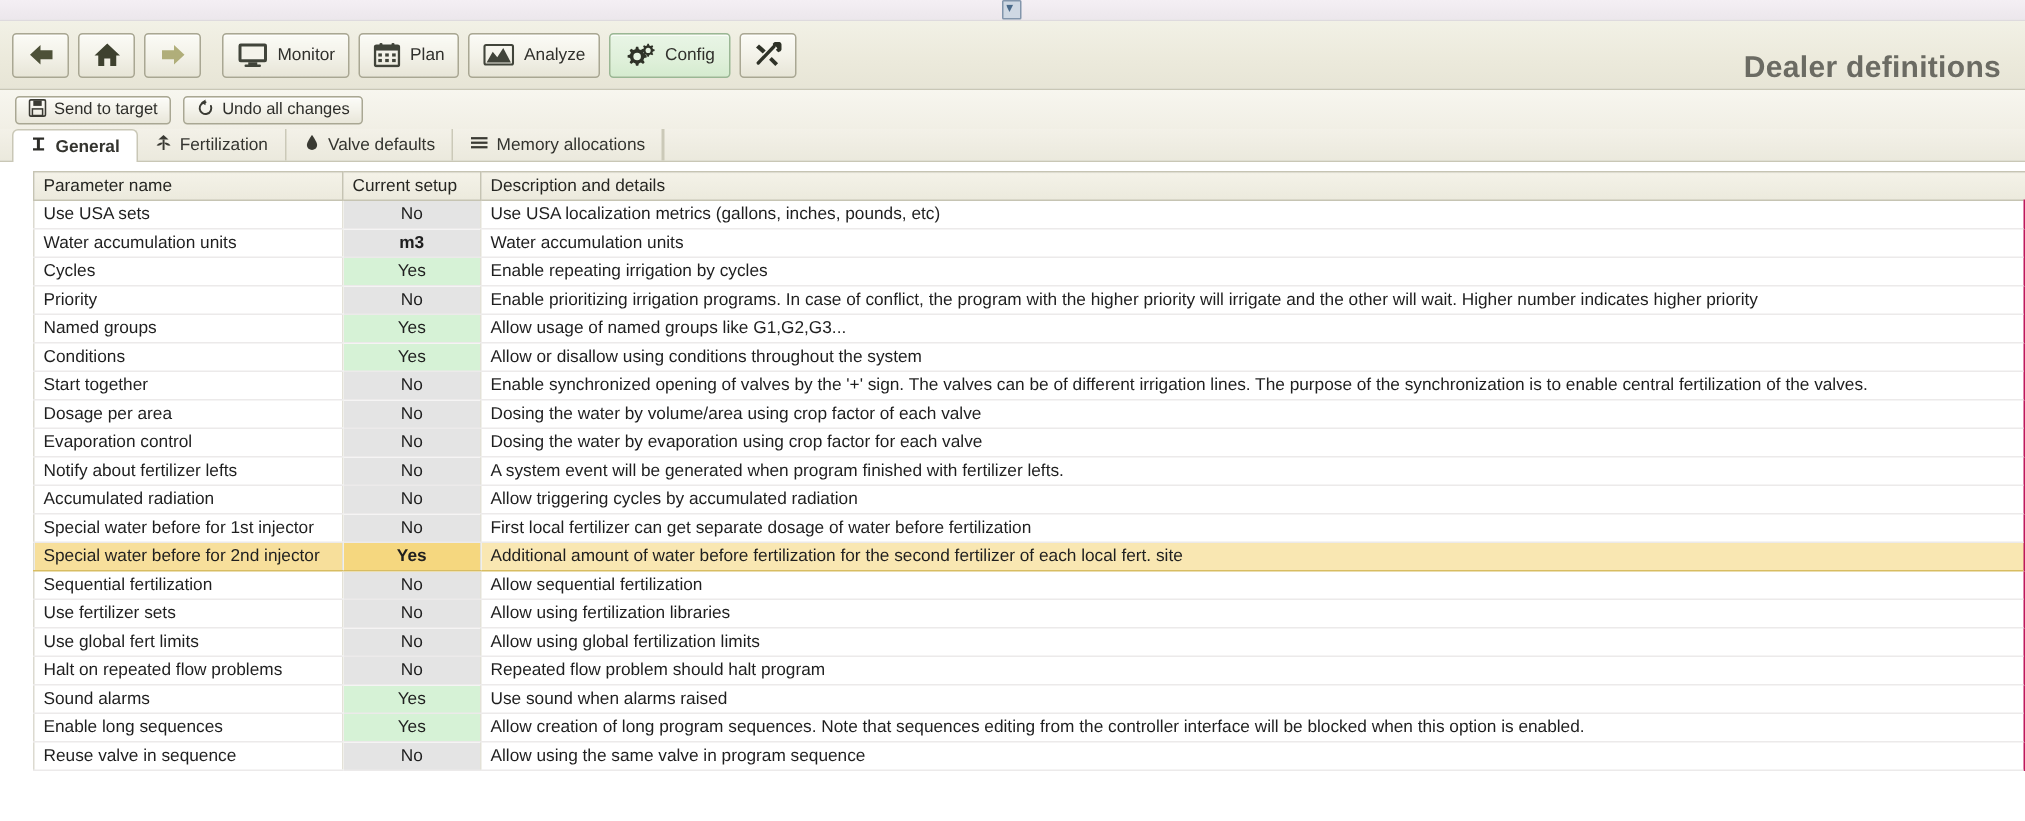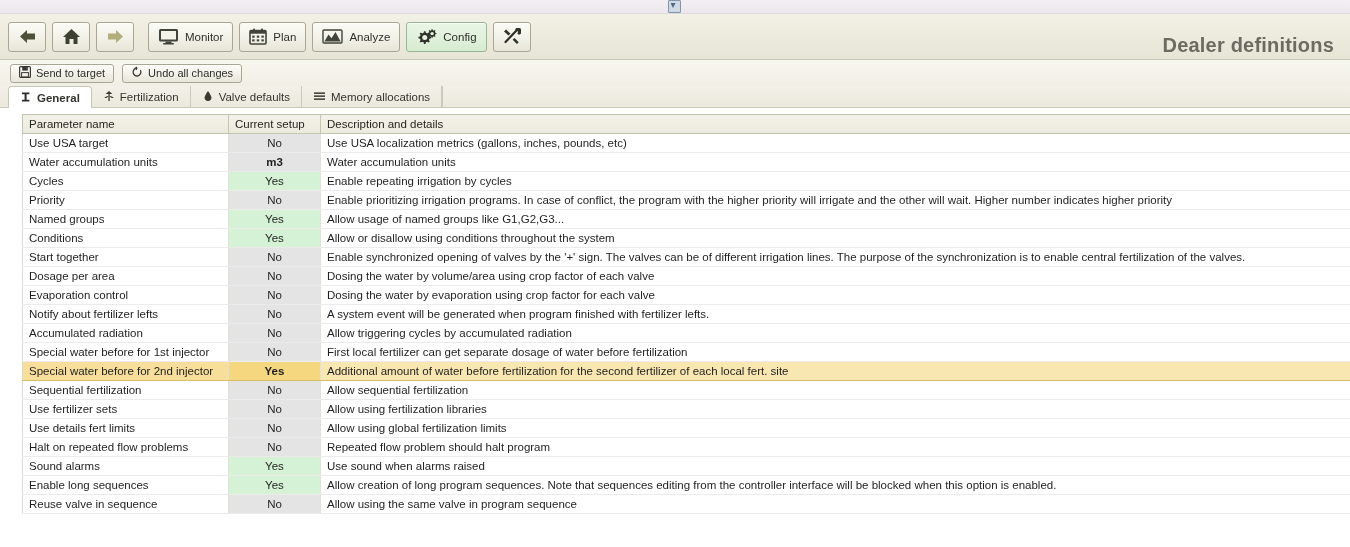--- a/index.html
+++ b/index.html
@@ -198,21 +198,21 @@
     white-space: nowrap;
     overflow: hidden;
     text-overflow: clip;
   }
   td.c-name { border-left: 1px solid #dcdad0; }
   td.c-val {
     text-align: center;
     border-left: 1px solid #e3e1d7;
     border-right: 1px solid #e3e1d7;
   }
-  td.c-desc { border-right: 1px solid #be185d; }
+  td.c-desc { border-right: 3px solid #be185d; }
 
   tr.r-no  td.c-val { background: #e4e4e4; }
   tr.r-yes td.c-val { background: #d6f2d6; }
   tr.r-na  td.c-val { background: #e4e4e4; font-weight: bold; }
 
   tr.highlight td { background: #f7df9b !important; }
   tr.highlight td.c-val { background: #f5d77f !important; font-weight: bold; }
   tr.highlight td.c-name { background: #f7df9b !important; }
   tr.highlight td.c-desc { background: #f9e7b2 !important; }
   tr.highlight td { border-top: 1px solid #d8bd62; border-bottom: 1px solid #d8bd62; }
@@ -406,21 +406,21 @@
     </colgroup>
     <thead>
       <tr>
         <th>Parameter name</th>
         <th>Current setup</th>
         <th>Description and details</th>
       </tr>
     </thead>
     <tbody>
         <tr class="r-no">
-          <td class="c-name">Use USA target</td>
+          <td class="c-name">Use USA sets</td>
           <td class="c-val">No</td>
           <td class="c-desc">Use USA localization metrics (gallons, inches, pounds, etc)</td>
         </tr>
         <tr class="r-na">
           <td class="c-name">Water accumulation units</td>
           <td class="c-val">m3</td>
           <td class="c-desc">Water accumulation units</td>
         </tr>
         <tr class="r-yes">
           <td class="c-name">Cycles</td>
@@ -481,21 +481,21 @@
           <td class="c-name">Sequential fertilization</td>
           <td class="c-val">No</td>
           <td class="c-desc">Allow sequential fertilization</td>
         </tr>
         <tr class="r-no">
           <td class="c-name">Use fertilizer sets</td>
           <td class="c-val">No</td>
           <td class="c-desc">Allow using fertilization libraries</td>
         </tr>
         <tr class="r-no">
-          <td class="c-name">Use details fert limits</td>
+          <td class="c-name">Use global fert limits</td>
           <td class="c-val">No</td>
           <td class="c-desc">Allow using global fertilization limits</td>
         </tr>
         <tr class="r-no">
           <td class="c-name">Halt on repeated flow problems</td>
           <td class="c-val">No</td>
           <td class="c-desc">Repeated flow problem should halt program</td>
         </tr>
         <tr class="r-yes">
           <td class="c-name">Sound alarms</td>

